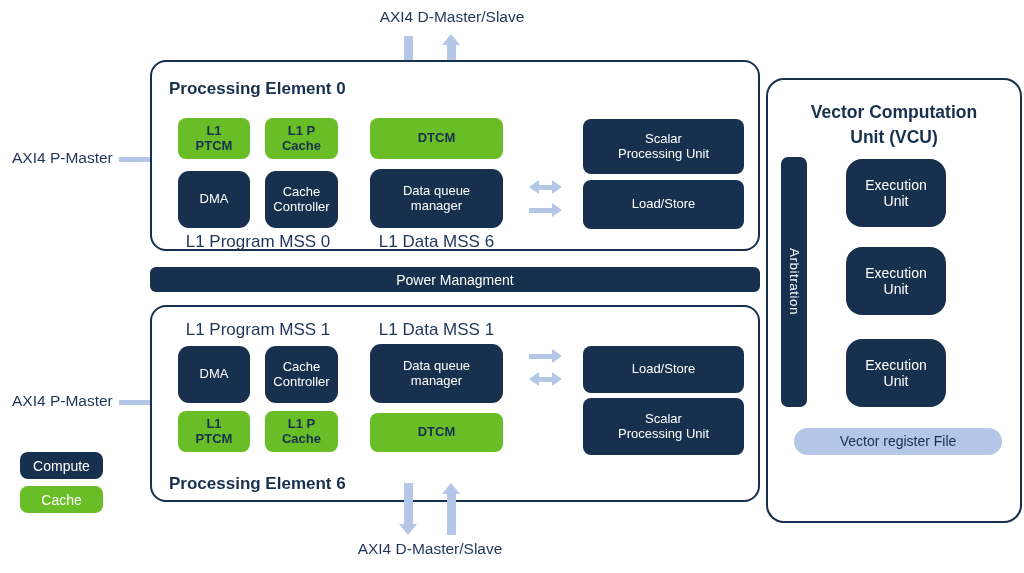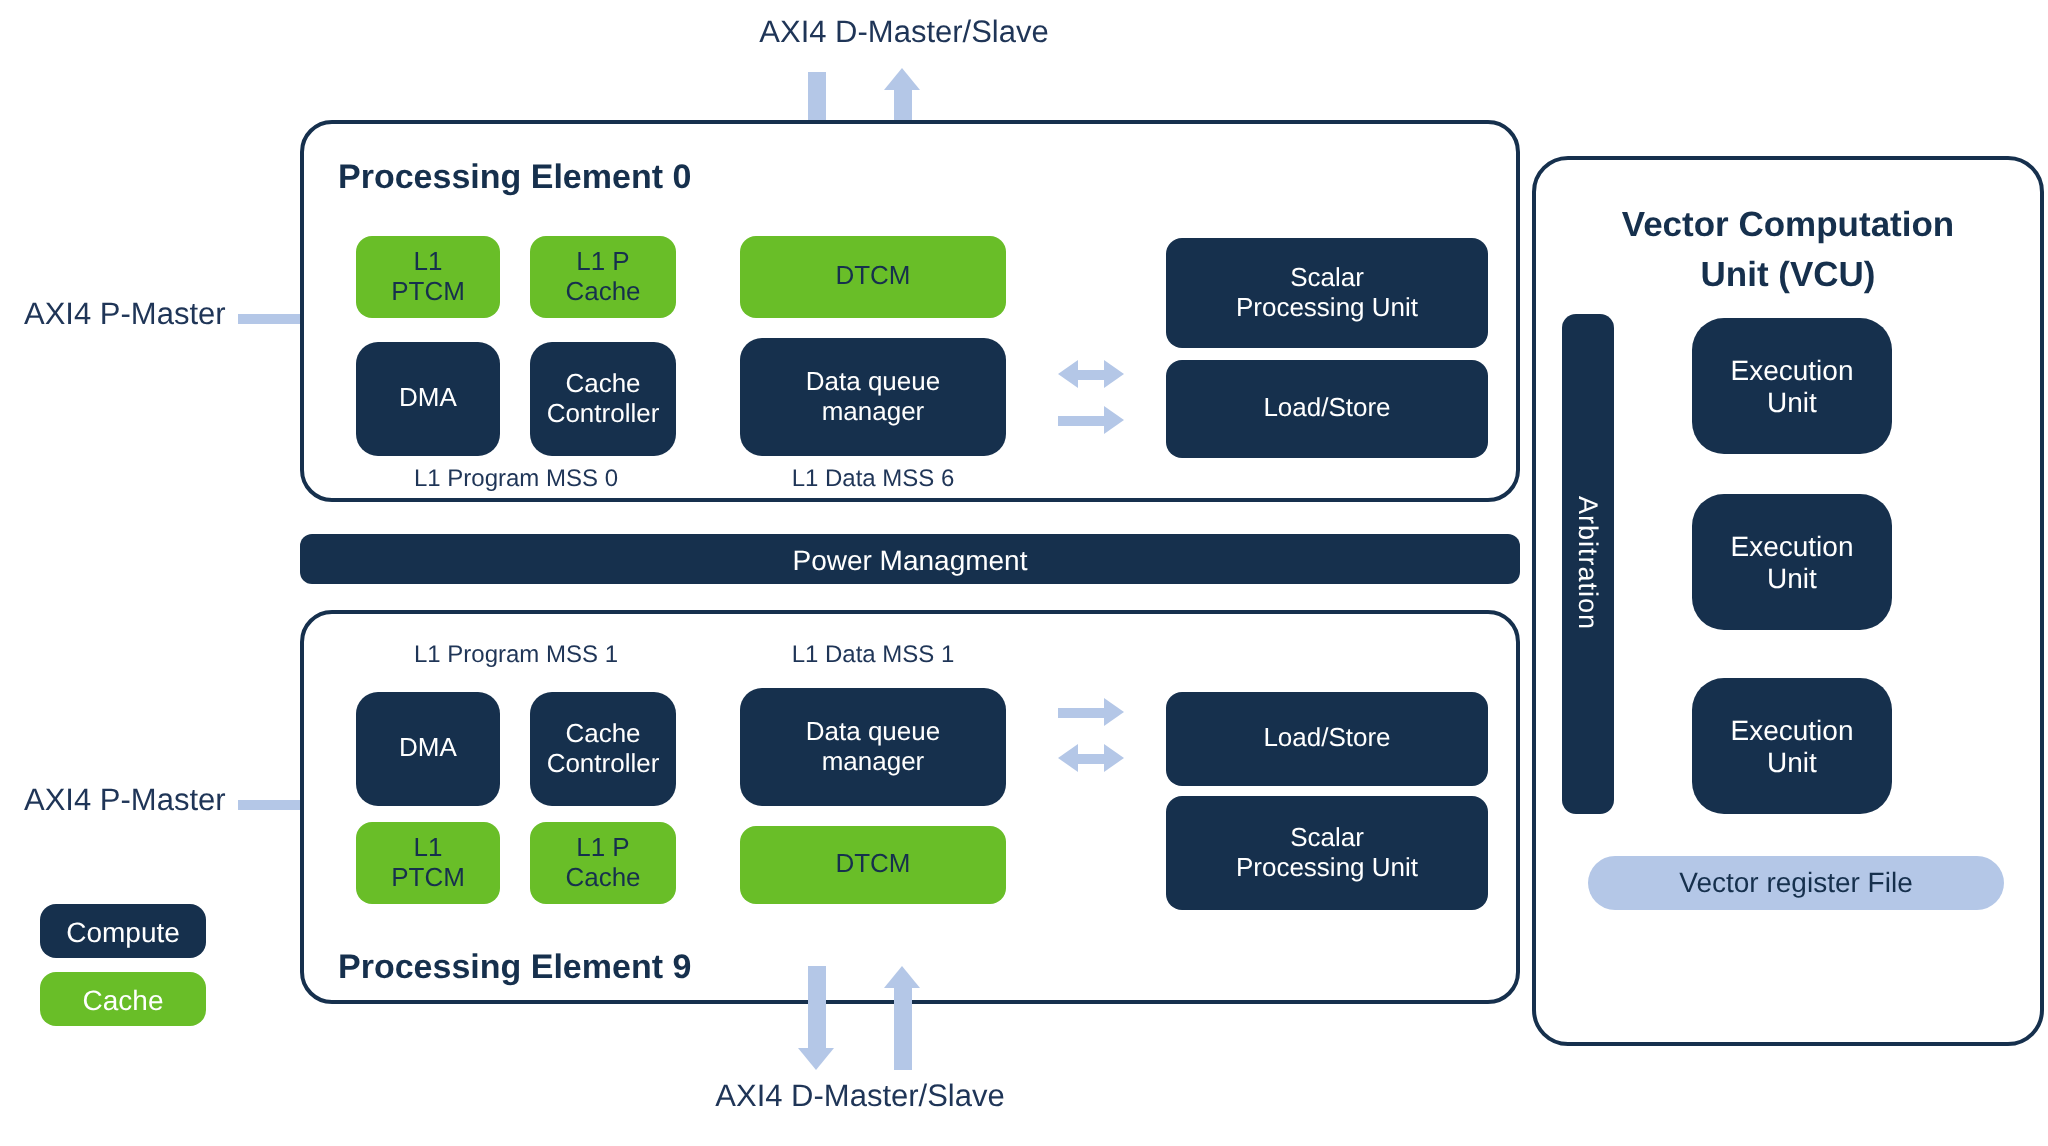--- a/index.html
+++ b/index.html
@@ -38,25 +38,25 @@
   .block{
     position:absolute;
     display:flex;align-items:center;justify-content:center;
     text-align:center;
     white-space:pre-line;
     line-height:1.15;
     font-size:13px;
     box-sizing:border-box;
   }
   .block.navy{background:var(--navy);color:#ffffff;border-radius:11px;}
-  .block.green{background:var(--green);color:var(--navy);border-radius:8px;font-weight:normal;}
+  .block.green{background:var(--green);color:var(--navy);border-radius:8px;font-weight:bold;}
   .block.pill{background:var(--light-blue);color:var(--navy);border-radius:14px;font-size:14px;}
   .mss-label{
     position:absolute;
-    font-size:12px;
+    font-size:17px;
     color:var(--text-navy);
     text-align:center;
   }
   .ext-label{
     position:absolute;
     font-size:15.5px;
     color:var(--text-navy);
     white-space:nowrap;
   }
   .power-bar{
@@ -178,21 +178,21 @@
     <div class="block navy" style="left:431px;top:39px;width:161px;height:47px;border-radius:8px;">Load/Store</div>
     <div class="block navy" style="left:431px;top:91px;width:161px;height:57px;border-radius:8px;">Scalar
 Processing Unit</div>
 
     <div class="block green" style="left:26px;top:104px;width:72px;height:41px;">L1
 PTCM</div>
     <div class="block green" style="left:113px;top:104px;width:73px;height:41px;">L1 P
 Cache</div>
     <div class="block green" style="left:218px;top:106px;width:133px;height:39px;">DTCM</div>
 
-    <div class="box-title" style="left:17px;top:166px;">Processing Element 9</div>
+    <div class="box-title" style="left:17px;top:166px;">Processing Element 6</div>
 
     <div class="arrow-h" style="left:377px;top:42px;width:33px;">
       <div class="shaft"></div>
       <div class="head-right"></div>
     </div>
     <div class="arrow-h" style="left:377px;top:65px;width:33px;">
       <div class="head-left"></div>
       <div class="shaft"></div>
       <div class="head-right"></div>
     </div>

